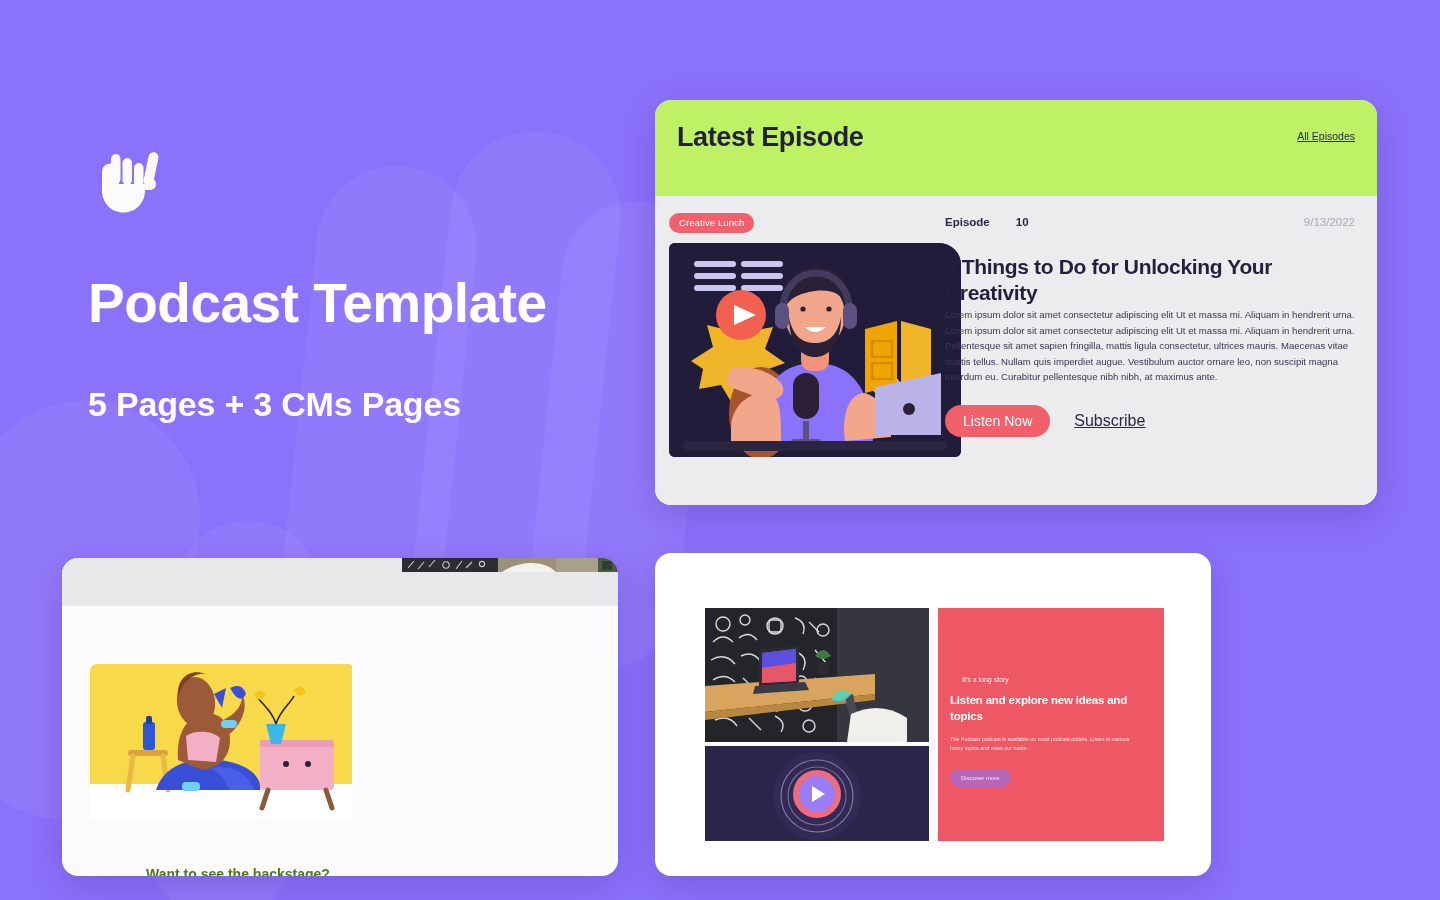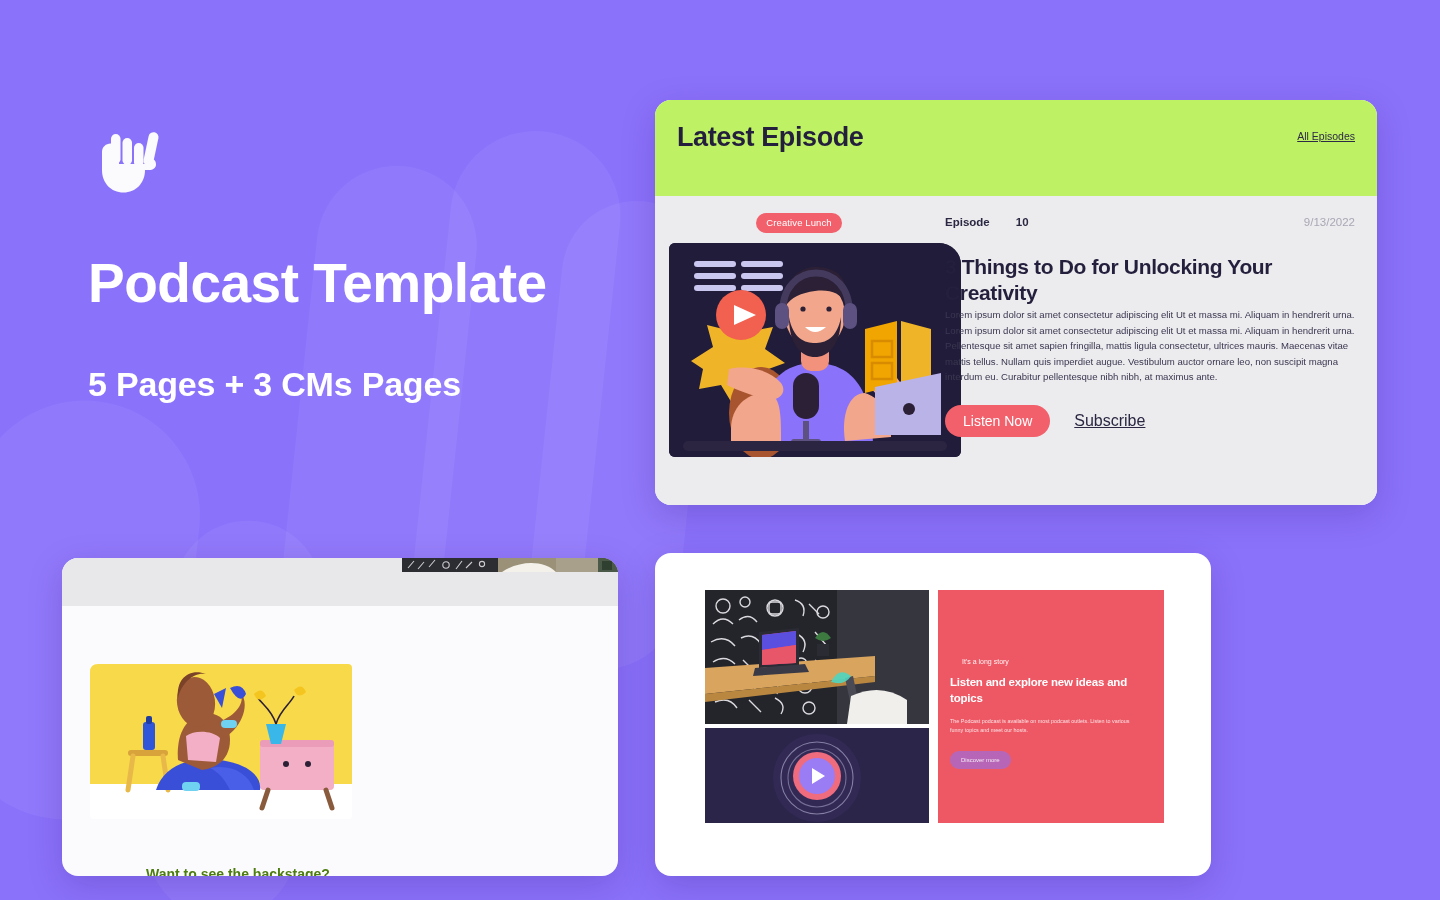--- a/index.html
+++ b/index.html
@@ -15,21 +15,21 @@
     position:absolute; background:rgba(255,255,255,.055);
     border-radius:999px;
   }
   .cap.c1 { left:300px;  top:165px; width:160px; height:480px; transform:rotate(6deg); }
   .cap.c2 { left:430px;  top:130px; width:170px; height:560px; transform:rotate(6deg); }
   .cap.c3 { left:545px;  top:200px; width:150px; height:470px; transform:rotate(6deg); }
   .cap.c4 { left:-40px;  top:400px; width:230px; height:420px; transform:rotate(6deg); }
   .cap.c5 { left:160px;  top:520px; width:150px; height:400px; transform:rotate(6deg); }
 
   
-  #hero { position:absolute; left:88px; top:128px; width:560px; color:#fff; }
+  #hero { position:absolute; left:88px; top:148px; width:560px; color:#fff; }
   #logo-hand { width:78px; height:70px; display:block; }
   #hero-title {
     margin-top:56px; font-size:55px; line-height:1.08;
     font-weight:700; letter-spacing:-.5px; color:#fff;
   }
   #hero-sub {
     margin-top:48px; font-size:34px; line-height:1.4;
     font-weight:600; letter-spacing:-.2px; color:#fff;
   }
 
@@ -51,21 +51,21 @@
     font-size:27px; font-weight:700; color:#231f3c; letter-spacing:-.4px;
   }
   #all-episodes {
     font-size:10.5px; color:#2d2a46; text-decoration:underline;
     margin-top:8px; cursor:pointer; white-space:nowrap;
   }
   #latest-body {
     background:#ececee; height:309px; padding:16px 22px 0 14px;
     display:flex; gap:16px;
   }
-  #latest-left { width:260px; flex:none;text-align:center; }
+  #latest-left { width:260px; flex:none; }
   .badge {
     display:inline-block; background:#f2606c; color:#fff;
     font-size:9.5px; padding:4px 10px 5px; border-radius:999px;
     letter-spacing:.1px;
   }
   
   #illus-wrap {
     margin-top:10px; width:292px; height:214px;
     border-radius:6px 22px 6px 6px; overflow:hidden; background:#201c3a;
   }
@@ -116,21 +116,21 @@
     background:#fff; border-radius:4px; overflow:hidden;
   }
   #topics-footer {
     position:absolute; left:84px; bottom:-6px;
     font-size:14px; font-weight:600; color:#4d7c0f;
   }
 
   
   #card-promo { left:655px; top:553px; width:556px; height:323px; background:#fff; }
   #promo-grid {
-    position:absolute; left:50px; top:37px;
+    position:absolute; left:50px; top:55px;
     display:grid; grid-template-columns:224px 226px; gap:4px 9px;
     grid-template-rows:134px 95px;
   }
   #promo-photo { grid-row:1; grid-column:1; overflow:hidden; }
   #promo-player { grid-row:2; grid-column:1; background:#2b2549; overflow:hidden; position:relative; }
   #promo-panel {
     grid-row:1 / span 2; grid-column:2; background:#ee5865;
     padding:68px 22px 0 12px; color:#fff;
   }
   #promo-eyebrow { font-size:7px; opacity:.92; margin-left:12px; }

